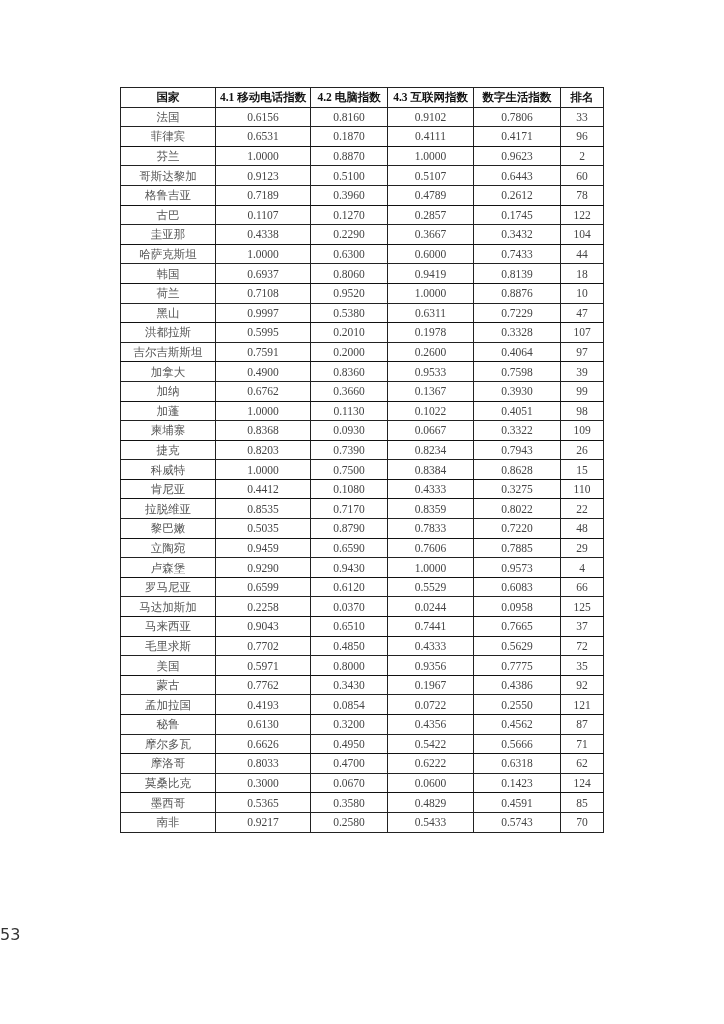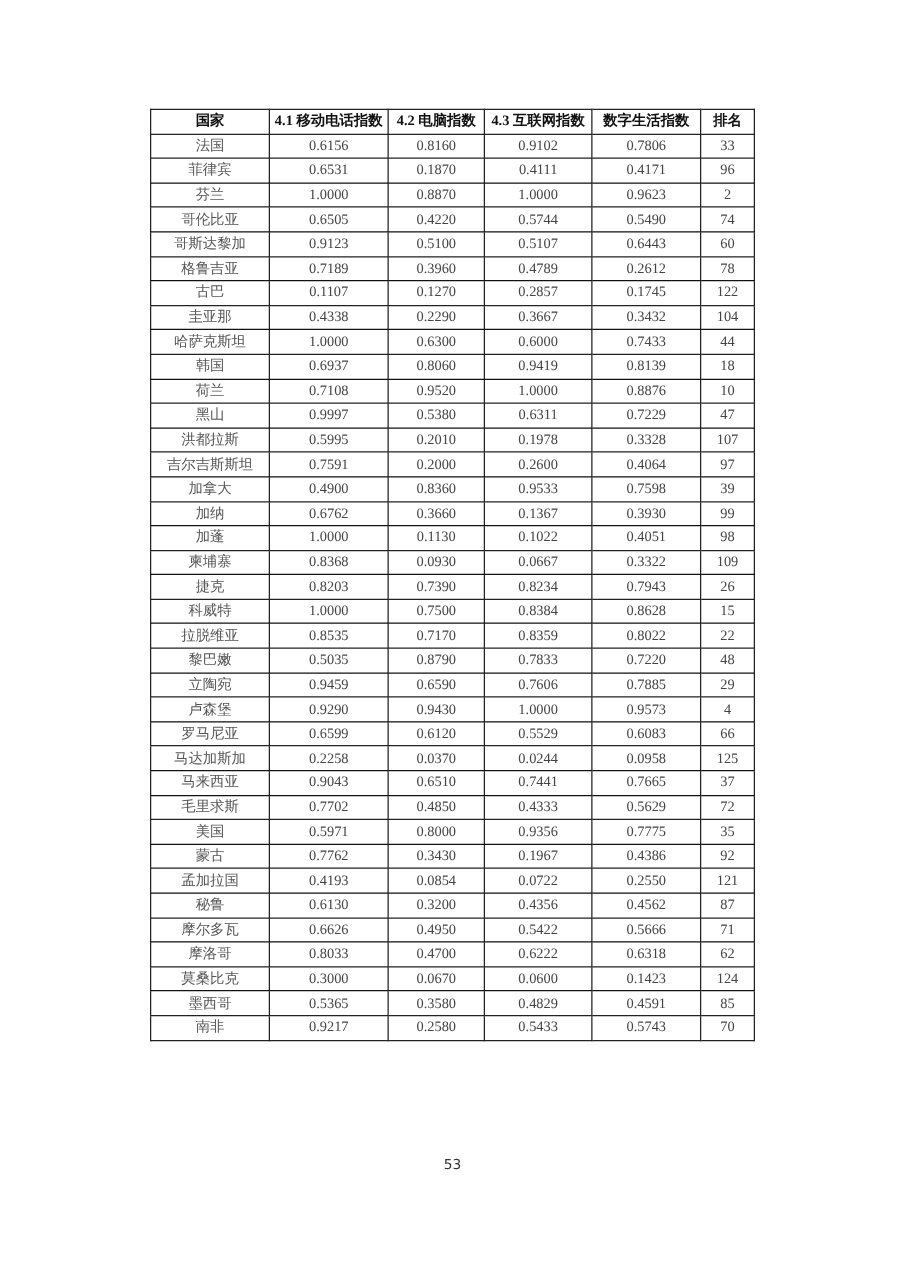--- a/index.html
+++ b/index.html
@@ -4,21 +4,21 @@
   <style>
     html, body { margin:0; padding:0; background:#ffffff; }
     body { width:724px; height:1024px; position:relative; overflow:hidden; font-family:"Liberation Serif","DejaVu Serif",serif; color:#333; }
     .page { position:absolute; left:0; top:0; width:724px; height:1024px; background:#fff; }
     table.data { position:absolute; left:120px; top:87px; width:483px; border-collapse:collapse; table-layout:fixed; }
     table.data th, table.data td { border:1px solid #222; height:18.6px; padding:0; text-align:center; vertical-align:middle; font-size:11.5px; line-height:18px; white-space:nowrap; overflow:hidden; }
     table.data th { font-weight:bold; color:#111; font-size:11.5px; }
     table.data td { color:#444; }
     table.data td.country { color:#555;font-family:Liberation Serif, serif; }
     table.data tr.thick td { border-bottom:1.6px solid #111; }
-    .pagenum { position:absolute; top:925px; left:0; width:724px; text-align:center; font-size:11px; color:#333; font-family:"DejaVu Sans","Liberation Sans",sans-serif; }
+    .pagenum { position:absolute; top:925px; left:0; width:724px; font-size:16px; color:#333; font-family:"DejaVu Sans","Liberation Sans",sans-serif; }
   </style>
 </head>
 <body>
 
 <div class="page">
   <table class="data">
     <colgroup>
       <col style="width:95px">
         <col style="width:95px">
         <col style="width:77px">
@@ -54,28 +54,20 @@
           <td>96</td>
         </tr>
         <tr>
           <td class="country">芬兰</td>
           <td>1.0000</td>
           <td>0.8870</td>
           <td>1.0000</td>
           <td>0.9623</td>
           <td>2</td>
         </tr>
-        <tr class="thick">
-          <td class="country">哥伦比亚</td>
-          <td>0.6505</td>
-          <td>0.4220</td>
-          <td>0.5744</td>
-          <td>0.5490</td>
-          <td>74</td>
-        </tr>
         <tr>
           <td class="country">哥斯达黎加</td>
           <td>0.9123</td>
           <td>0.5100</td>
           <td>0.5107</td>
           <td>0.6443</td>
           <td>60</td>
         </tr>
         <tr class="thick">
           <td class="country">格鲁吉亚</td>
@@ -190,20 +182,28 @@
           <td>26</td>
         </tr>
         <tr class="thick">
           <td class="country">科威特</td>
           <td>1.0000</td>
           <td>0.7500</td>
           <td>0.8384</td>
           <td>0.8628</td>
           <td>15</td>
         </tr>
+        <tr class="thick">
+          <td class="country">肯尼亚</td>
+          <td>0.4412</td>
+          <td>0.1080</td>
+          <td>0.4333</td>
+          <td>0.3275</td>
+          <td>110</td>
+        </tr>
         <tr>
           <td class="country">拉脱维亚</td>
           <td>0.8535</td>
           <td>0.7170</td>
           <td>0.8359</td>
           <td>0.8022</td>
           <td>22</td>
         </tr>
         <tr class="thick">
           <td class="country">黎巴嫩</td>

